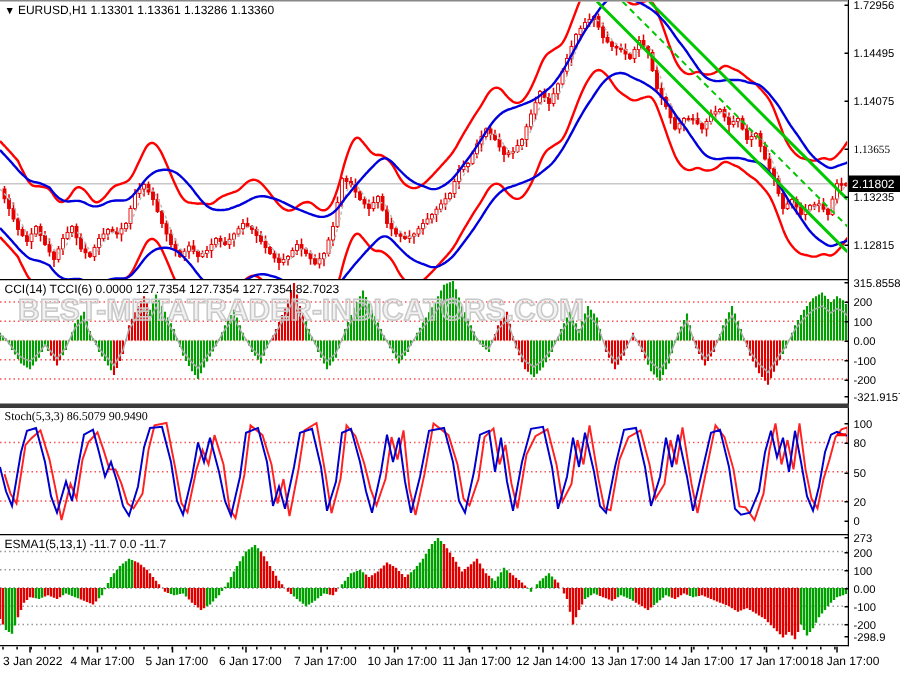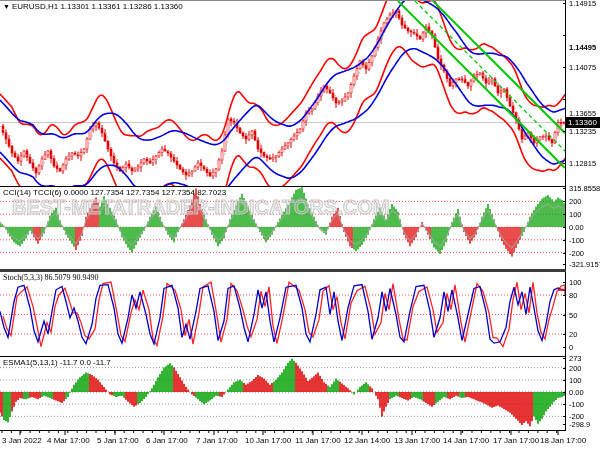--- a/index.html
+++ b/index.html
@@ -1024,29 +1024,29 @@
           <line x1="560" y1="35" x2="560" y2="40.49" stroke="#00a000" stroke-width="1.6"></line>
           <line x1="562" y1="35" x2="562" y2="39.88" stroke="#00a000" stroke-width="1.6"></line>
           <line x1="564" y1="35" x2="564" y2="39.06666666666666" stroke="#00a000" stroke-width="1.6"></line>
         </svg>
       <div class="hdr">ESMA1(5,13,1) -11.7 0.0 -11.7</div>
     </div>
     <div class="sep" id="sep4"></div>
   </div>
   <div class="watermark">BEST-METATRADER-INDICATORS.COM</div>
   <div class="gutter" id="gutter">
-    <div class="price-box">1.13360</div>
+    <div class="price-box">2.11802</div>
   <div class="tick" style="top: 3px;"></div>
-      <div class="axis-label" style="top: -1px;">1.14915</div>
+      <div class="axis-label" style="top: -1px;">1.72956</div>
       <div class="tick" style="top: 35px;"></div>
-      <div class="axis-label" style="top: 43px; font-weight: bold;">1.14495</div>
+      <div class="axis-label" style="top: 31px;">1.14495</div>
       <div class="tick" style="top: 67px;"></div>
       <div class="axis-label" style="top: 63px;">1.14075</div>
       <div class="tick" style="top: 99px;"></div>
-      <div class="axis-label" style="top: 109px;">1.13655</div>
+      <div class="axis-label" style="top: 95px; font-family: Liberation Serif, serif;">1.13655</div>
       <div class="tick" style="top: 131px;"></div>
       <div class="axis-label" style="top: 127px;">1.13235</div>
       <div class="tick" style="top: 163px;"></div>
       <div class="axis-label" style="top: 159px;">1.12815</div>
       <div class="tick" style="top: 188px;"></div>
       <div class="axis-label" style="top: 184px;">315.8558</div>
       <div class="tick" style="top: 201.4px;"></div>
       <div class="axis-label" style="top: 197.4px;">200</div>
       <div class="tick" style="top: 214.2px;"></div>
       <div class="axis-label" style="top: 210.2px;">100</div>

